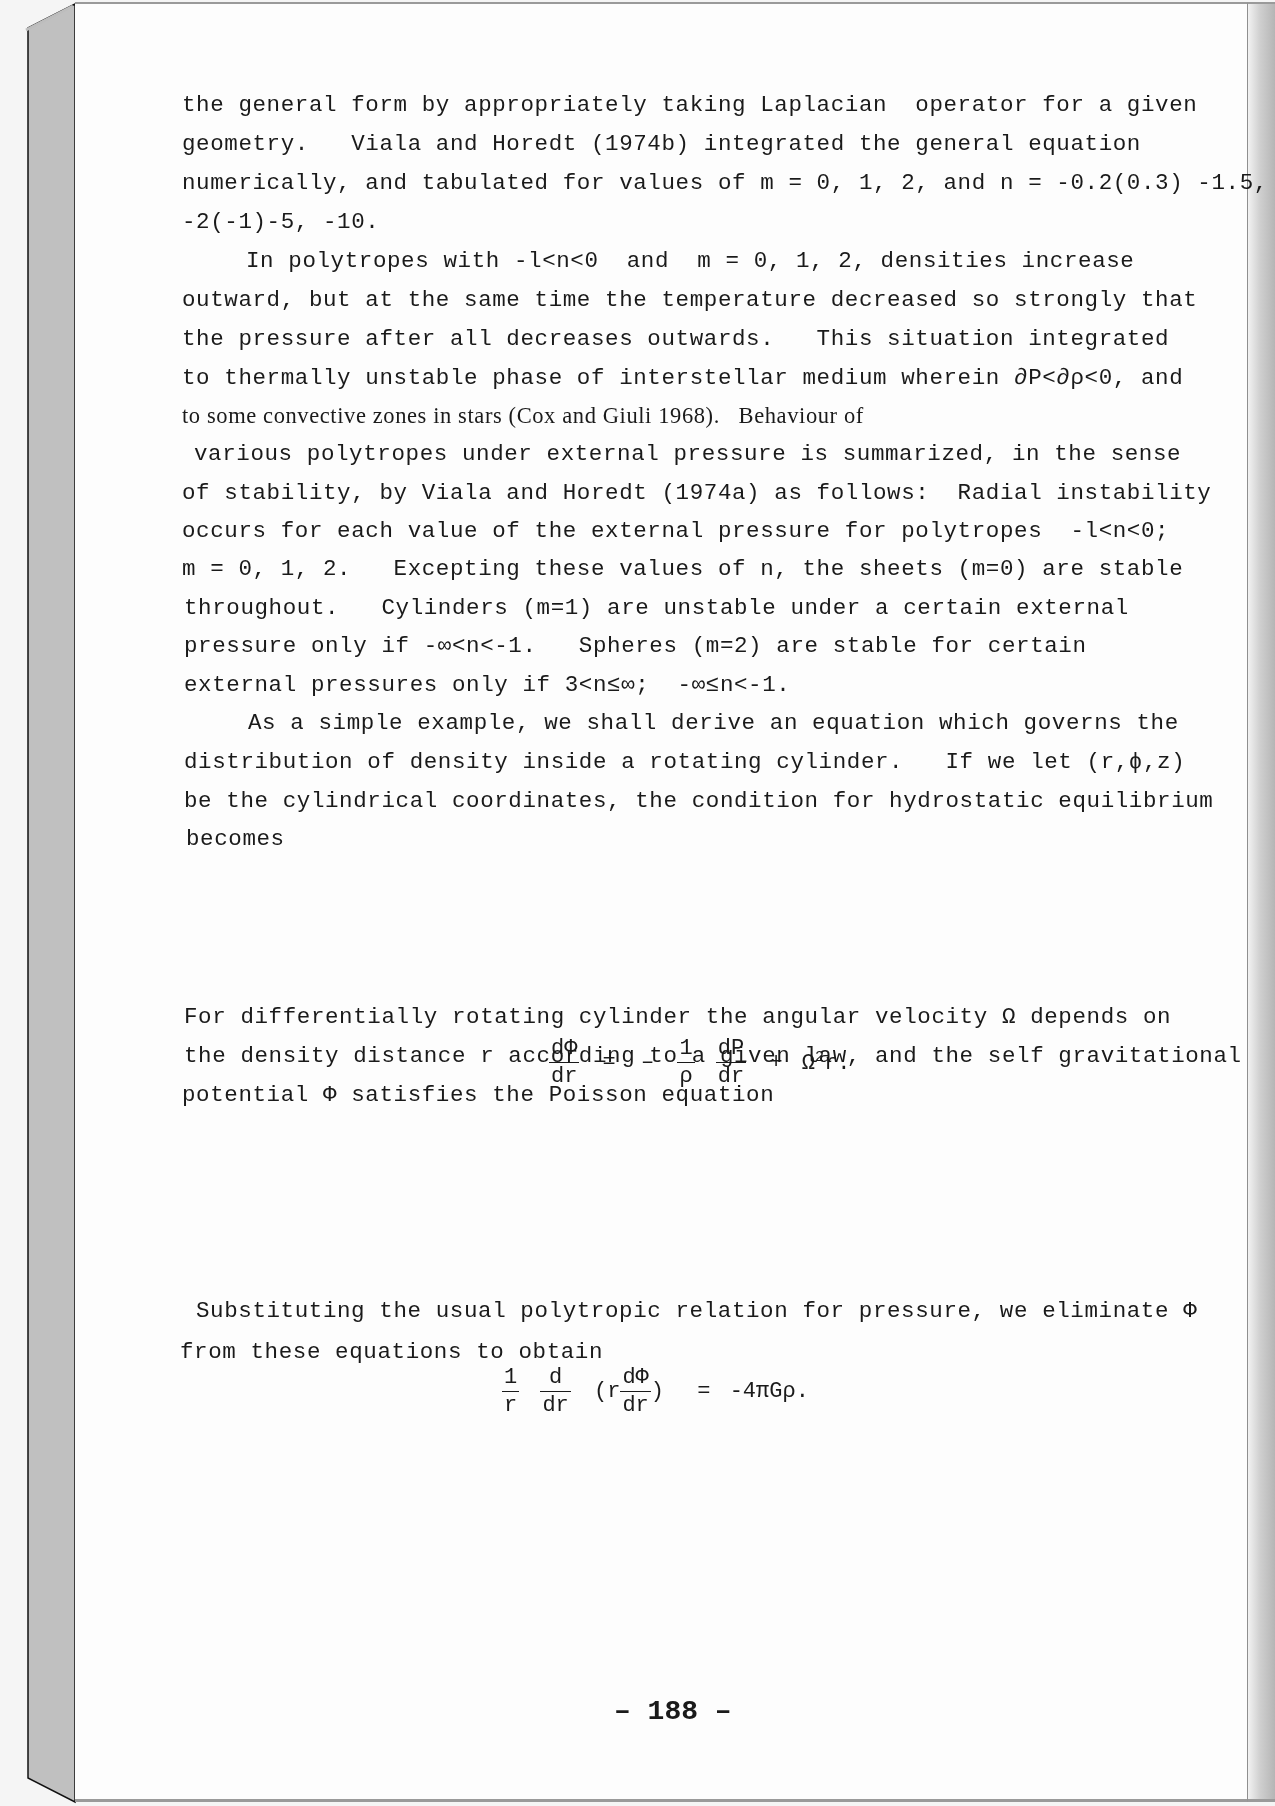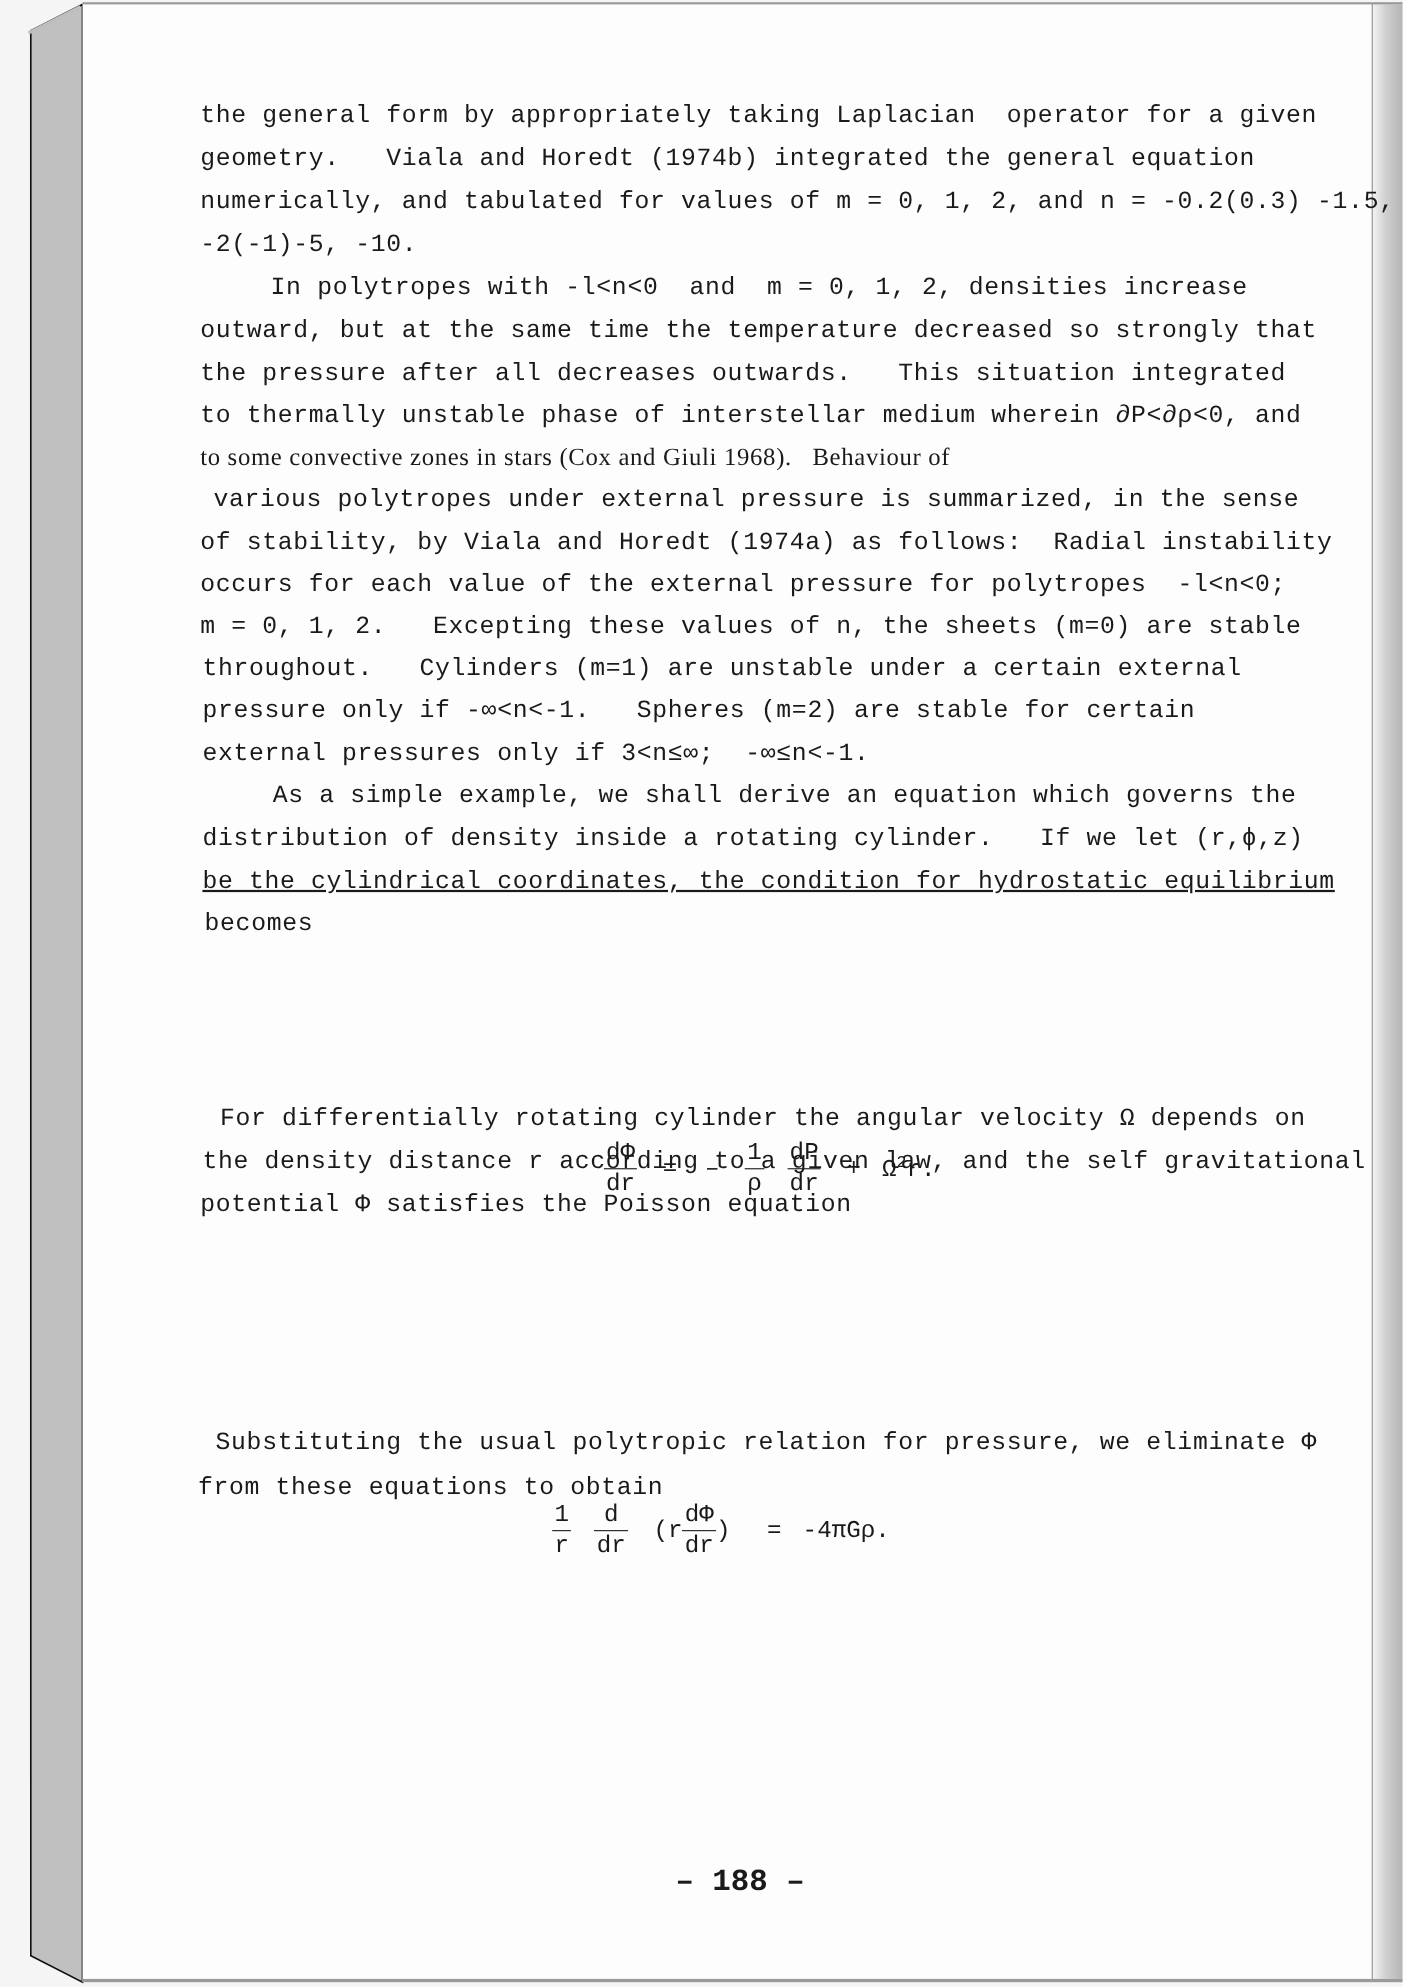--- a/index.html
+++ b/index.html
@@ -108,23 +108,23 @@
     <div class="line" style="left: 150px; top: 405px; font-family: Liberation Serif, serif;">to some convective zones in stars (Cox and Giuli 1968).   Behaviour of</div>
     <div class="line" style="left: 162px; top: 443px;">various polytropes under external pressure is summarized, in the sense</div>
     <div class="line" style="left: 150px; top: 482px;">of stability, by Viala and Horedt (1974a) as follows:  Radial instability</div>
     <div class="line" style="left: 150px; top: 520px;">occurs for each value of the external pressure for polytropes  -l&lt;n&lt;0;</div>
     <div class="line" style="left: 150px; top: 558px;">m = 0, 1, 2.   Excepting these values of n, the sheets (m=0) are stable</div>
     <div class="line" style="left: 152px; top: 597px;">throughout.   Cylinders (m=1) are unstable under a certain external</div>
     <div class="line" style="left: 152px; top: 635px;">pressure only if -∞&lt;n&lt;-1.   Spheres (m=2) are stable for certain</div>
     <div class="line" style="left: 152px; top: 674px;">external pressures only if 3&lt;n≤∞;  -∞≤n&lt;-1.</div>
     <div class="line" style="left: 216px; top: 712px;">As a simple example, we shall derive an equation which governs the</div>
     <div class="line" style="left: 152px; top: 751px;">distribution of density inside a rotating cylinder.   If we let (r,ϕ,z)</div>
-    <div class="line" style="left: 152px; top: 790px; text-decoration: underline;">be the cylindrical coordinates, the condition for hydrostatic equilibrium</div>
+    <div class="line" style="left: 152px; top: 790px;">be the cylindrical coordinates, the condition for hydrostatic equilibrium</div>
     <div class="line" style="left: 154px; top: 828px;">becomes</div>
-    <div class="line" style="left: 168px; top: 1006px;">For differentially rotating cylinder the angular velocity Ω depends on</div>
+    <div class="line" style="left: 152px; top: 1006px;">For differentially rotating cylinder the angular velocity Ω depends on</div>
     <div class="line" style="left: 152px; top: 1045px;">the density distance r according to a given law, and the self gravitational</div>
     <div class="line" style="left: 150px; top: 1084px;">potential Φ satisfies the Poisson equation</div>
     <div class="line" style="left: 164px; top: 1300px;">Substituting the usual polytropic relation for pressure, we eliminate Φ</div>
     <div class="line" style="left: 148px; top: 1341px;">from these equations to obtain</div>
   </div>
 
 <div class="eq" style="left:545px; top:1037px;">
   <span class="frac">
     <span class="num">dΦ</span>
     <span class="den">dr</span>

